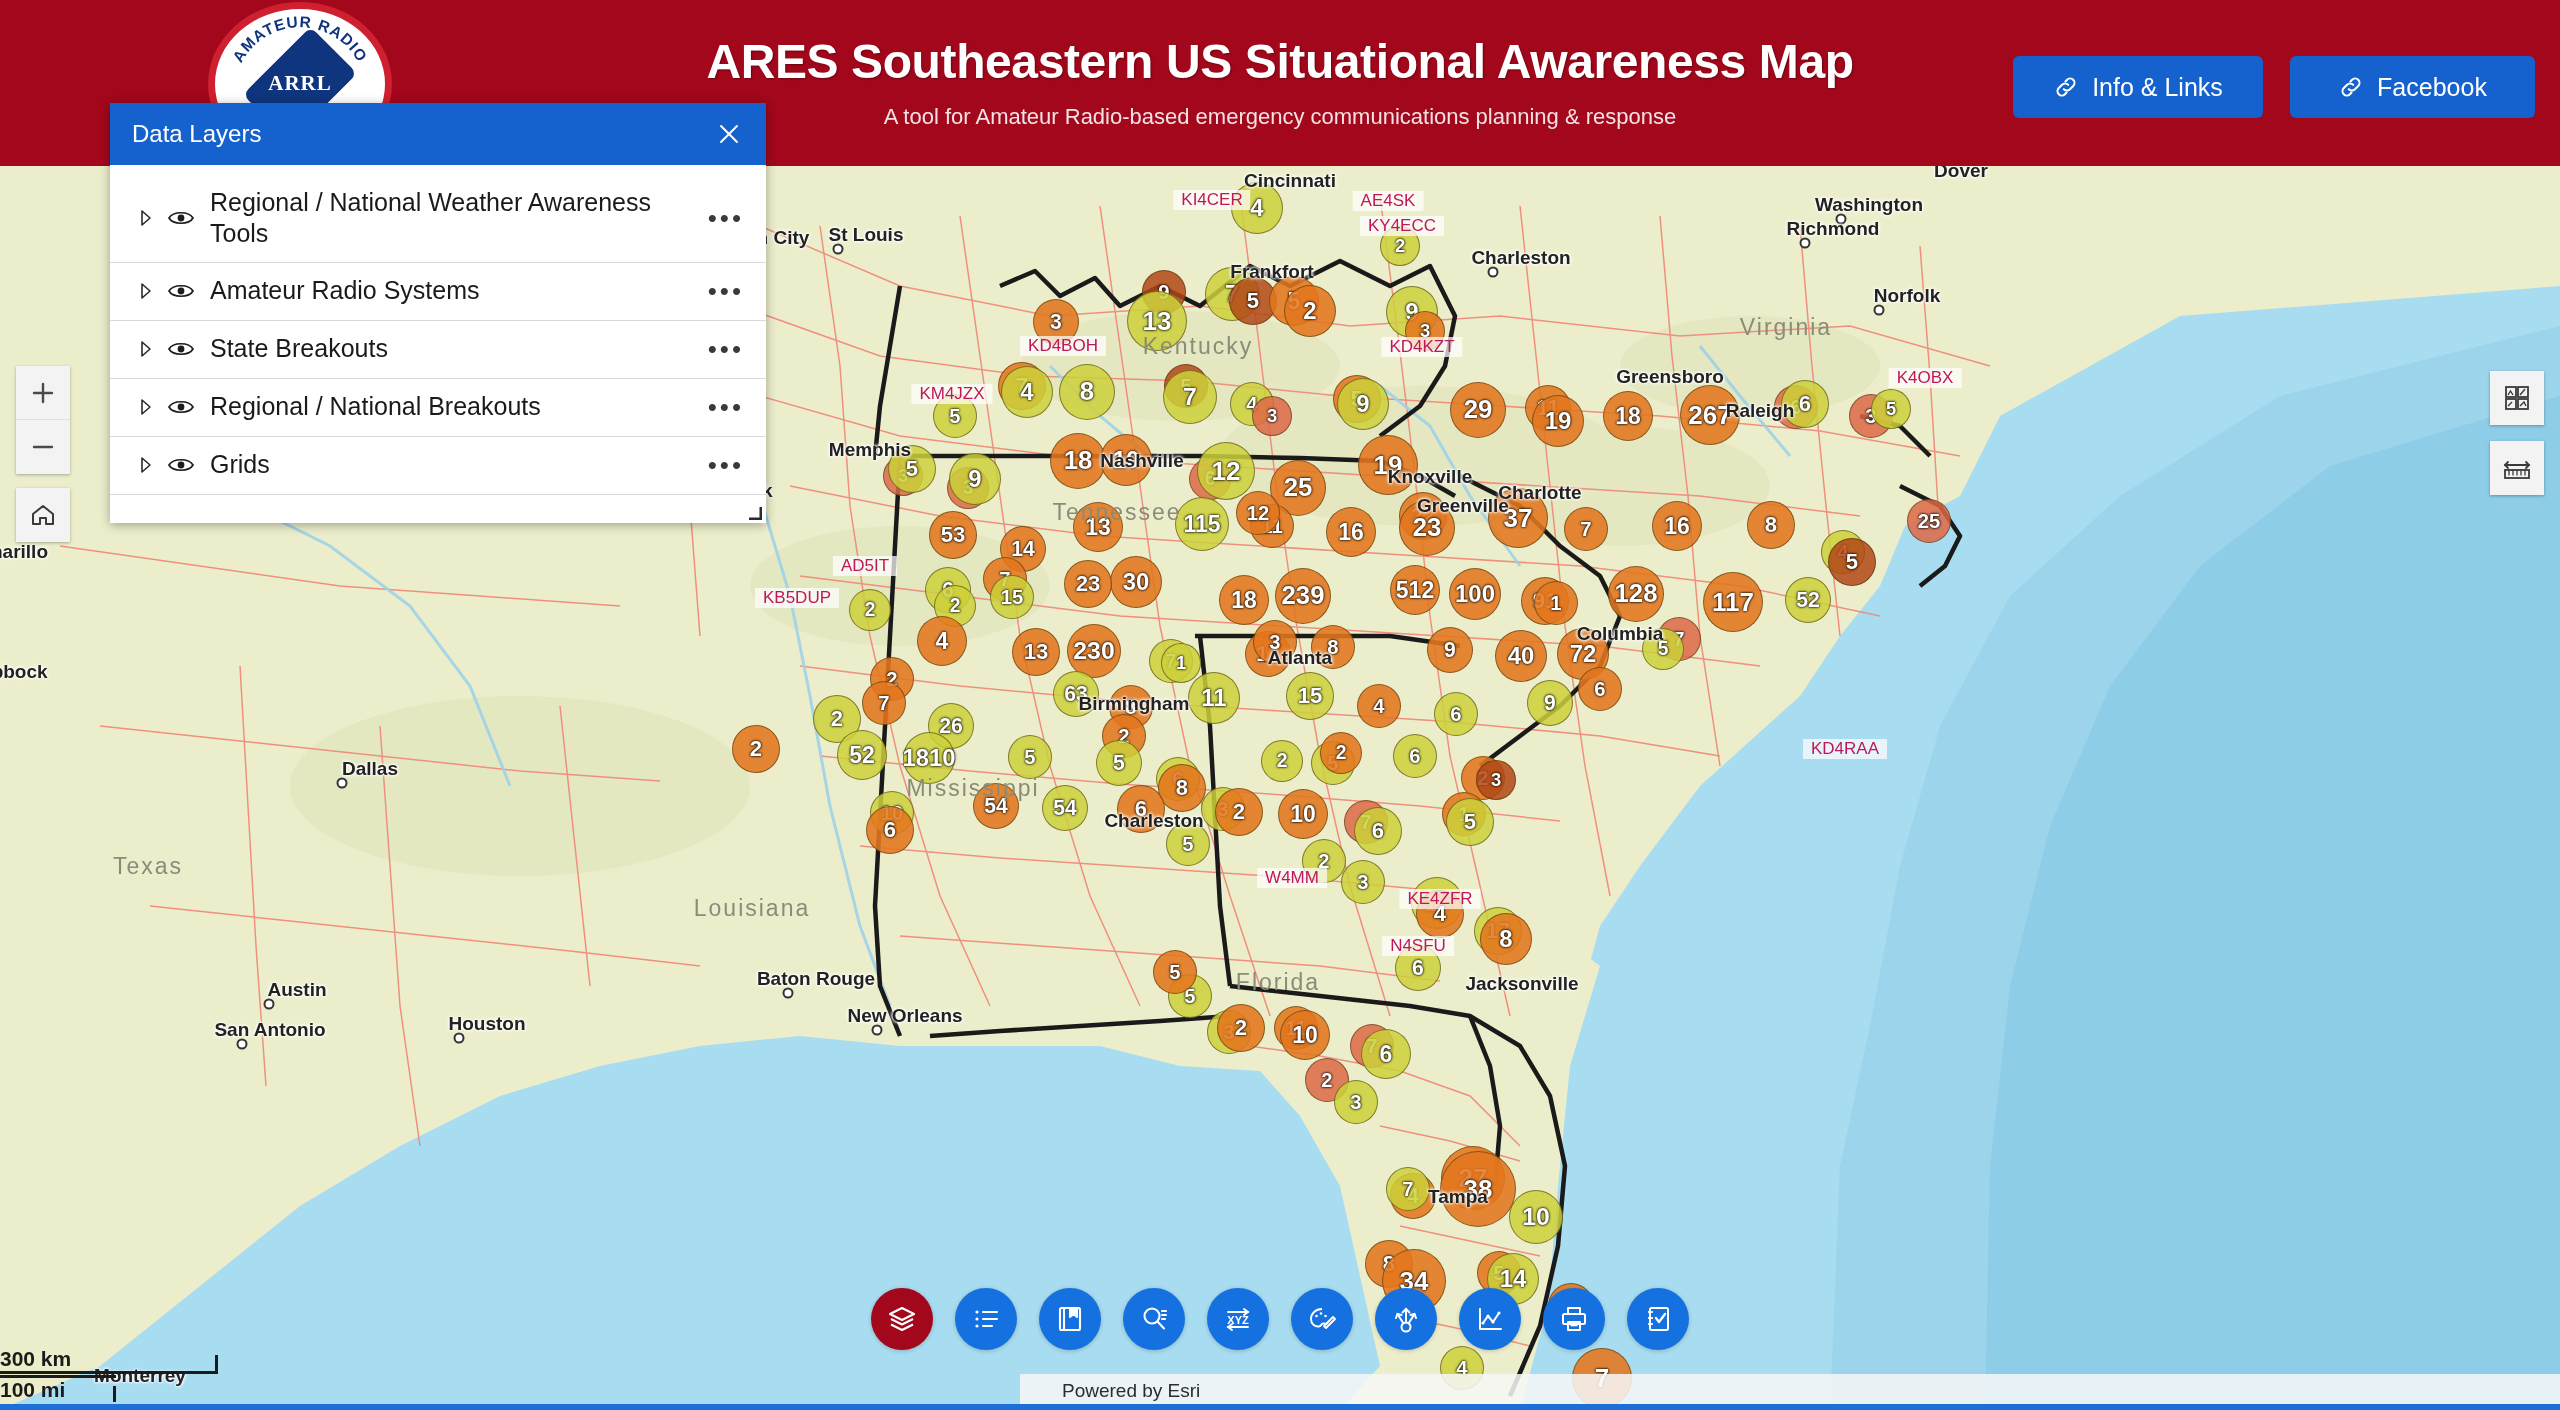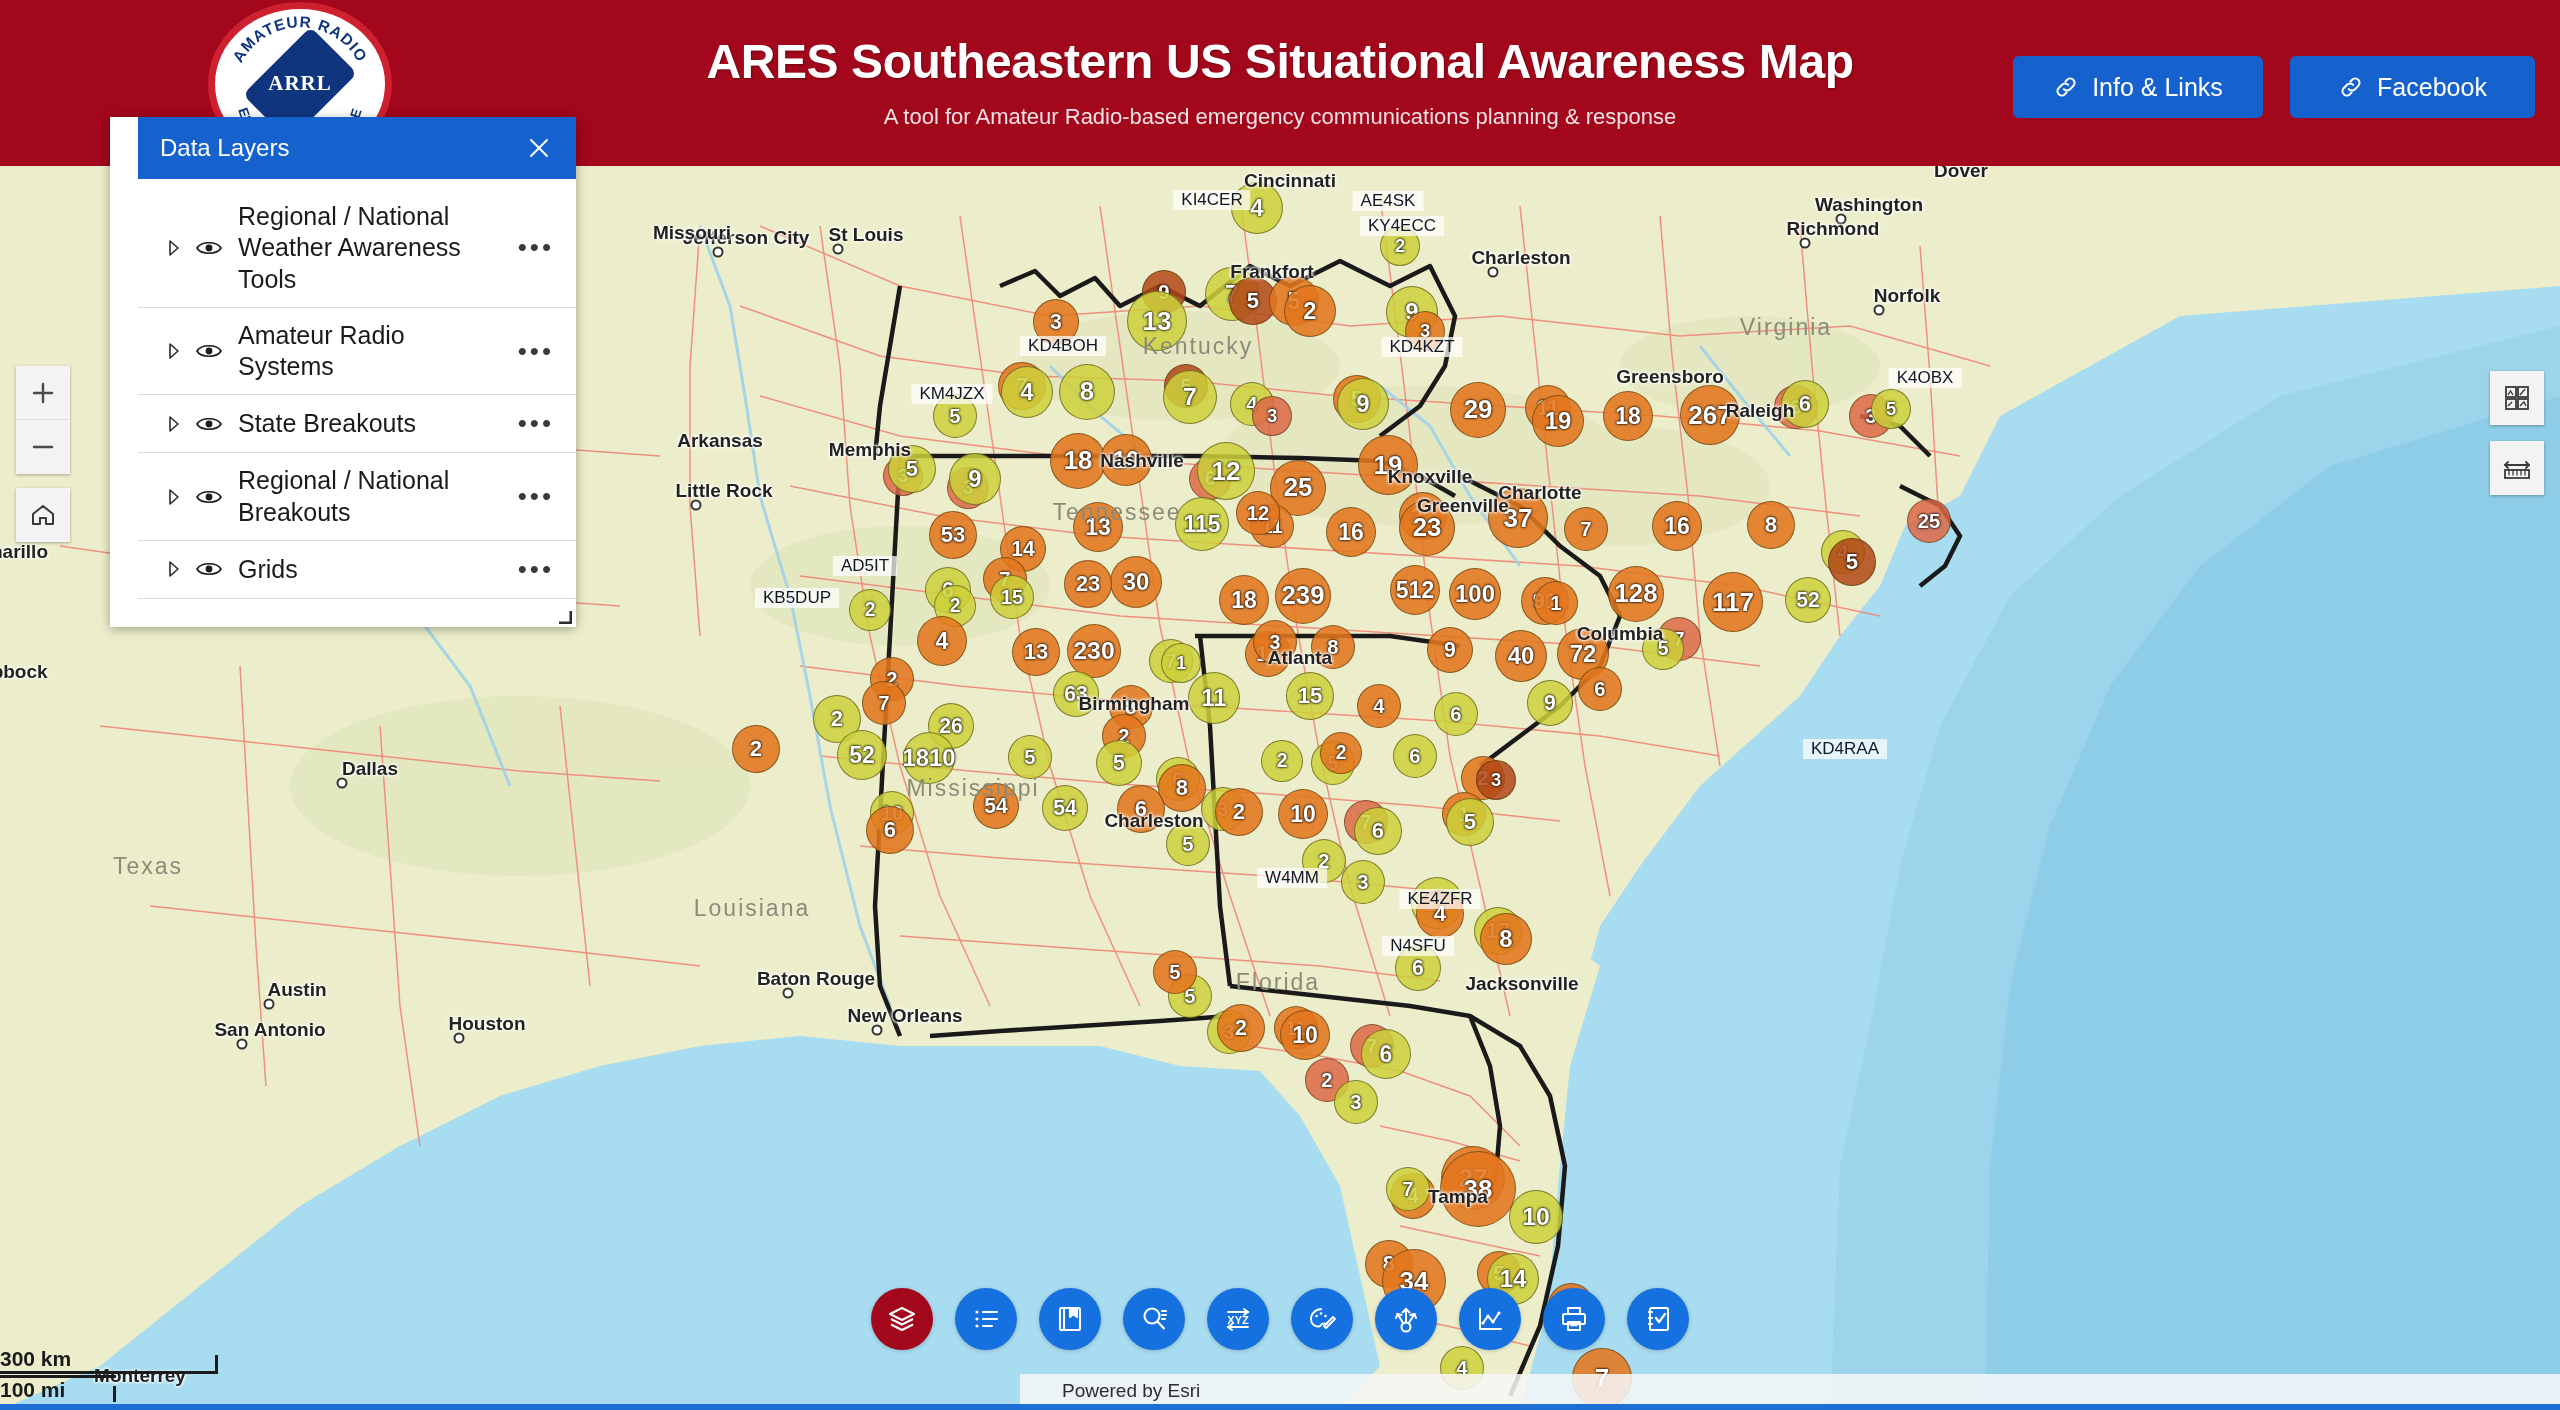--- a/index.html
+++ b/index.html
@@ -124,21 +124,21 @@
   }
   .mk.o  { background: rgba(226,118,30,0.88); }
   .mk.y  { background: rgba(205,208,58,0.85); }
   .mk.r  { background: rgba(221,104,70,0.85); }
   .mk.d  { background: rgba(178,70,22,0.85); }
 
   .calllbl {
     position: absolute;
     transform: translate(-50%,-50%);
     background: rgba(255,255,255,0.72);
-    color: #0f172a;
+    color: #be185d;
     font-size: 17px;
     padding: 0 8px;
     white-space: nowrap;
     font-family: "Liberation Sans", sans-serif;
   }
   .citylbl {
     position: absolute;
     transform: translate(-50%,-50%);
     color: #222;
     font-size: 19px;
@@ -156,26 +156,25 @@
     position: absolute;
     transform: translate(-50%,-50%);
     color: #8b8b7a;
     font-size: 23px;
     letter-spacing: 2px;
     white-space: nowrap;
   }
 
   
   #panel {
-    position: absolute; left: 110px; top: 117px;
-    width: 466px;
+    position: absolute; left: 110px; top: 103px;
+    width: 656px;
     background: #ffffff;
     box-shadow: 0 2px 10px rgba(0,0,0,0.33);
     z-index: 60;
-    padding-left: 28px;
   }
   #panel-head {
     height: 62px; background: #1562cf;
     display: flex; align-items: center; justify-content: space-between;
     padding: 0 20px 0 22px;
   }
   #panel-title { color: #fff; font-size: 24px; }
   #panel-close {
     width: 34px; height: 34px; cursor: pointer;
     display: flex; align-items: center; justify-content: center;

